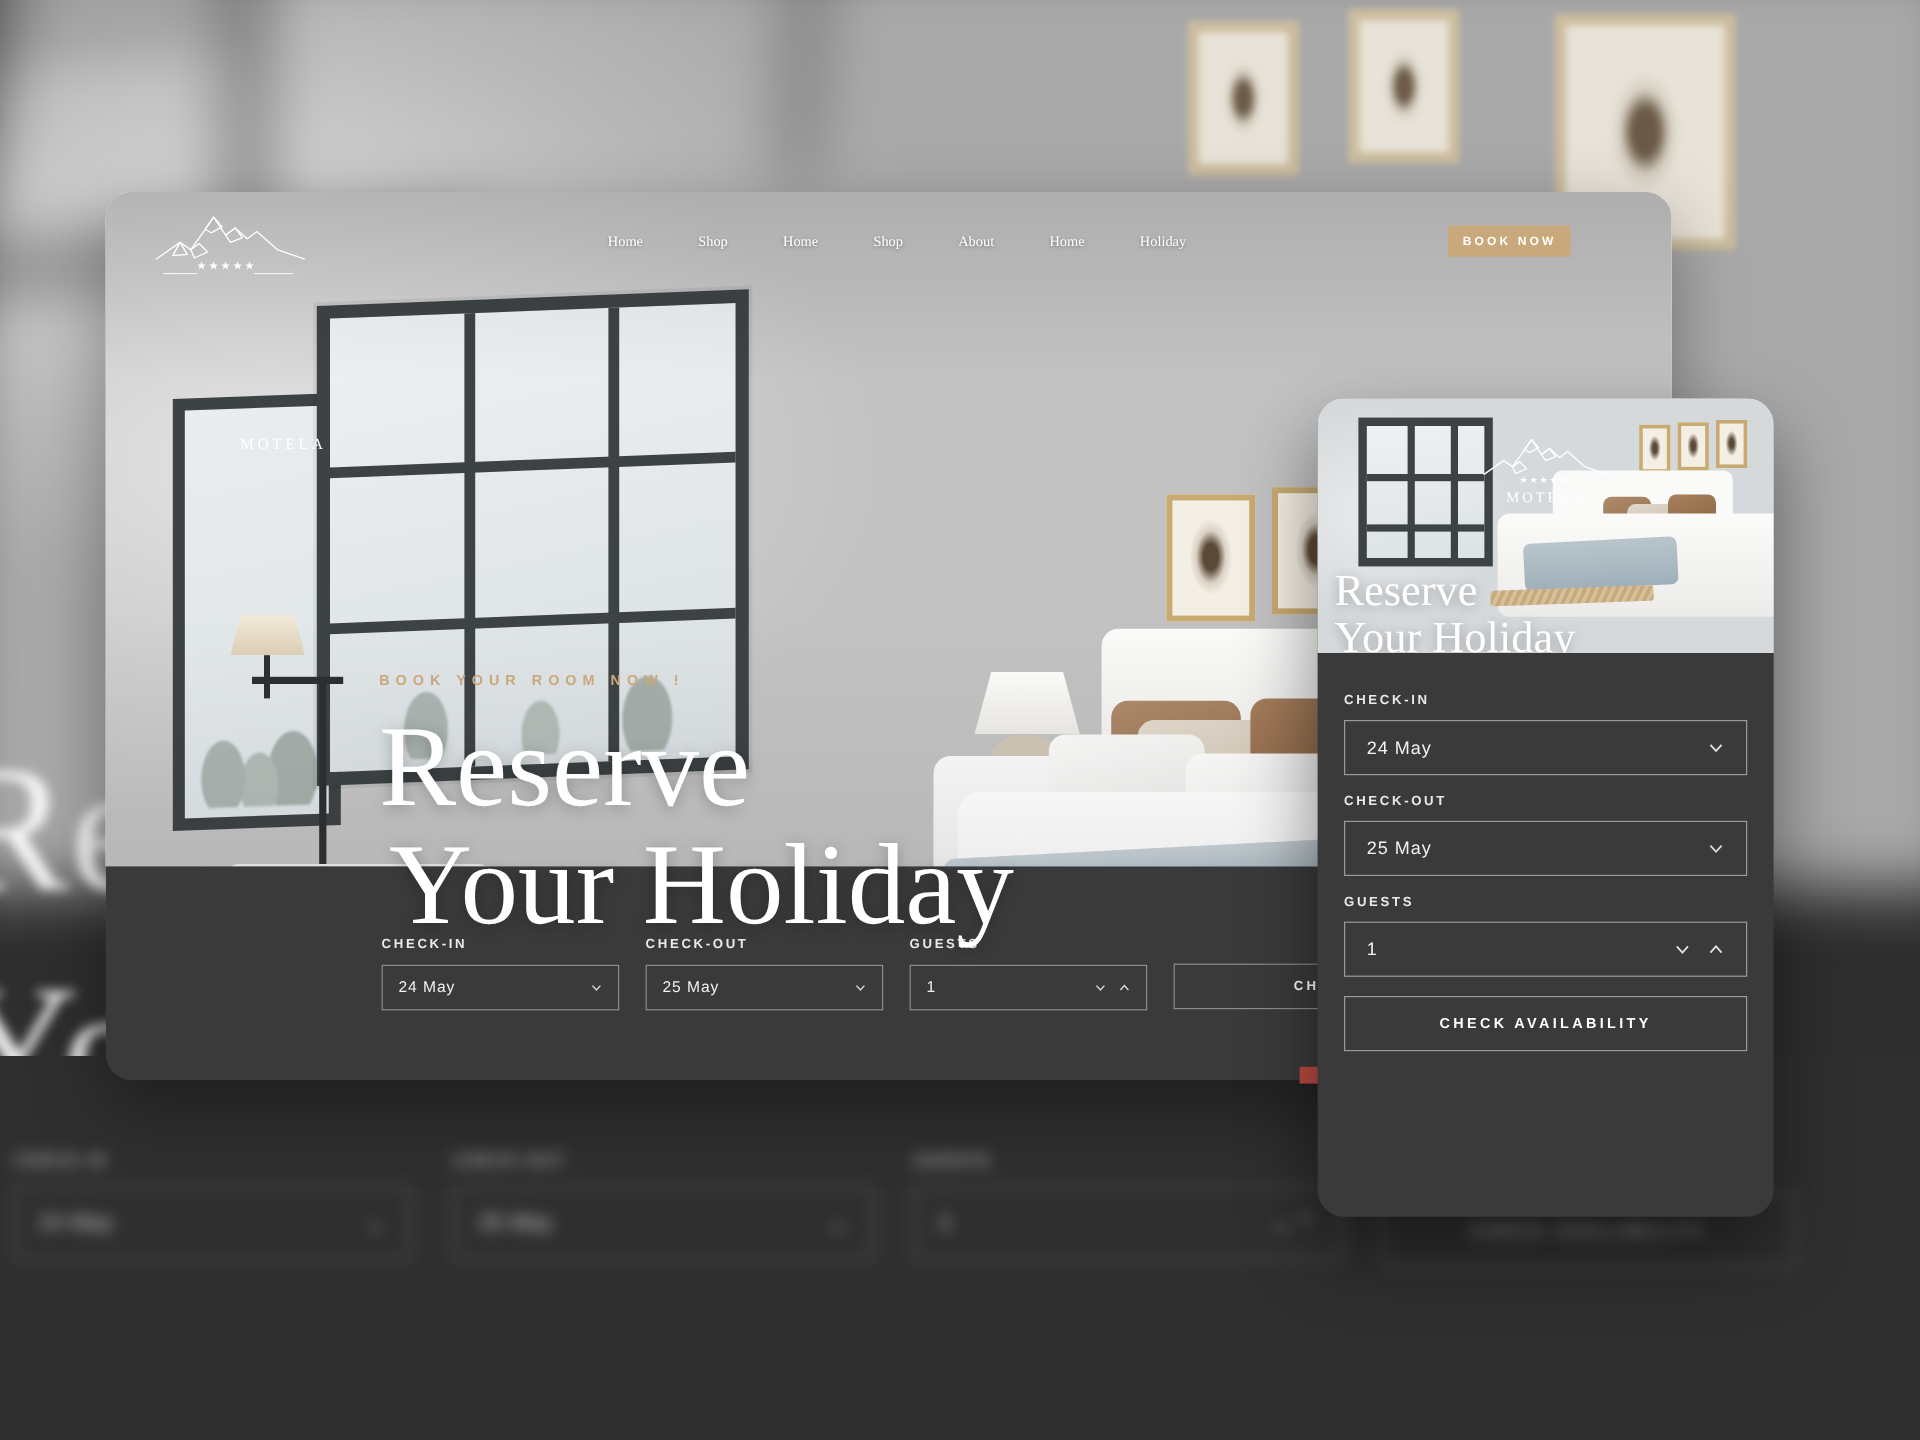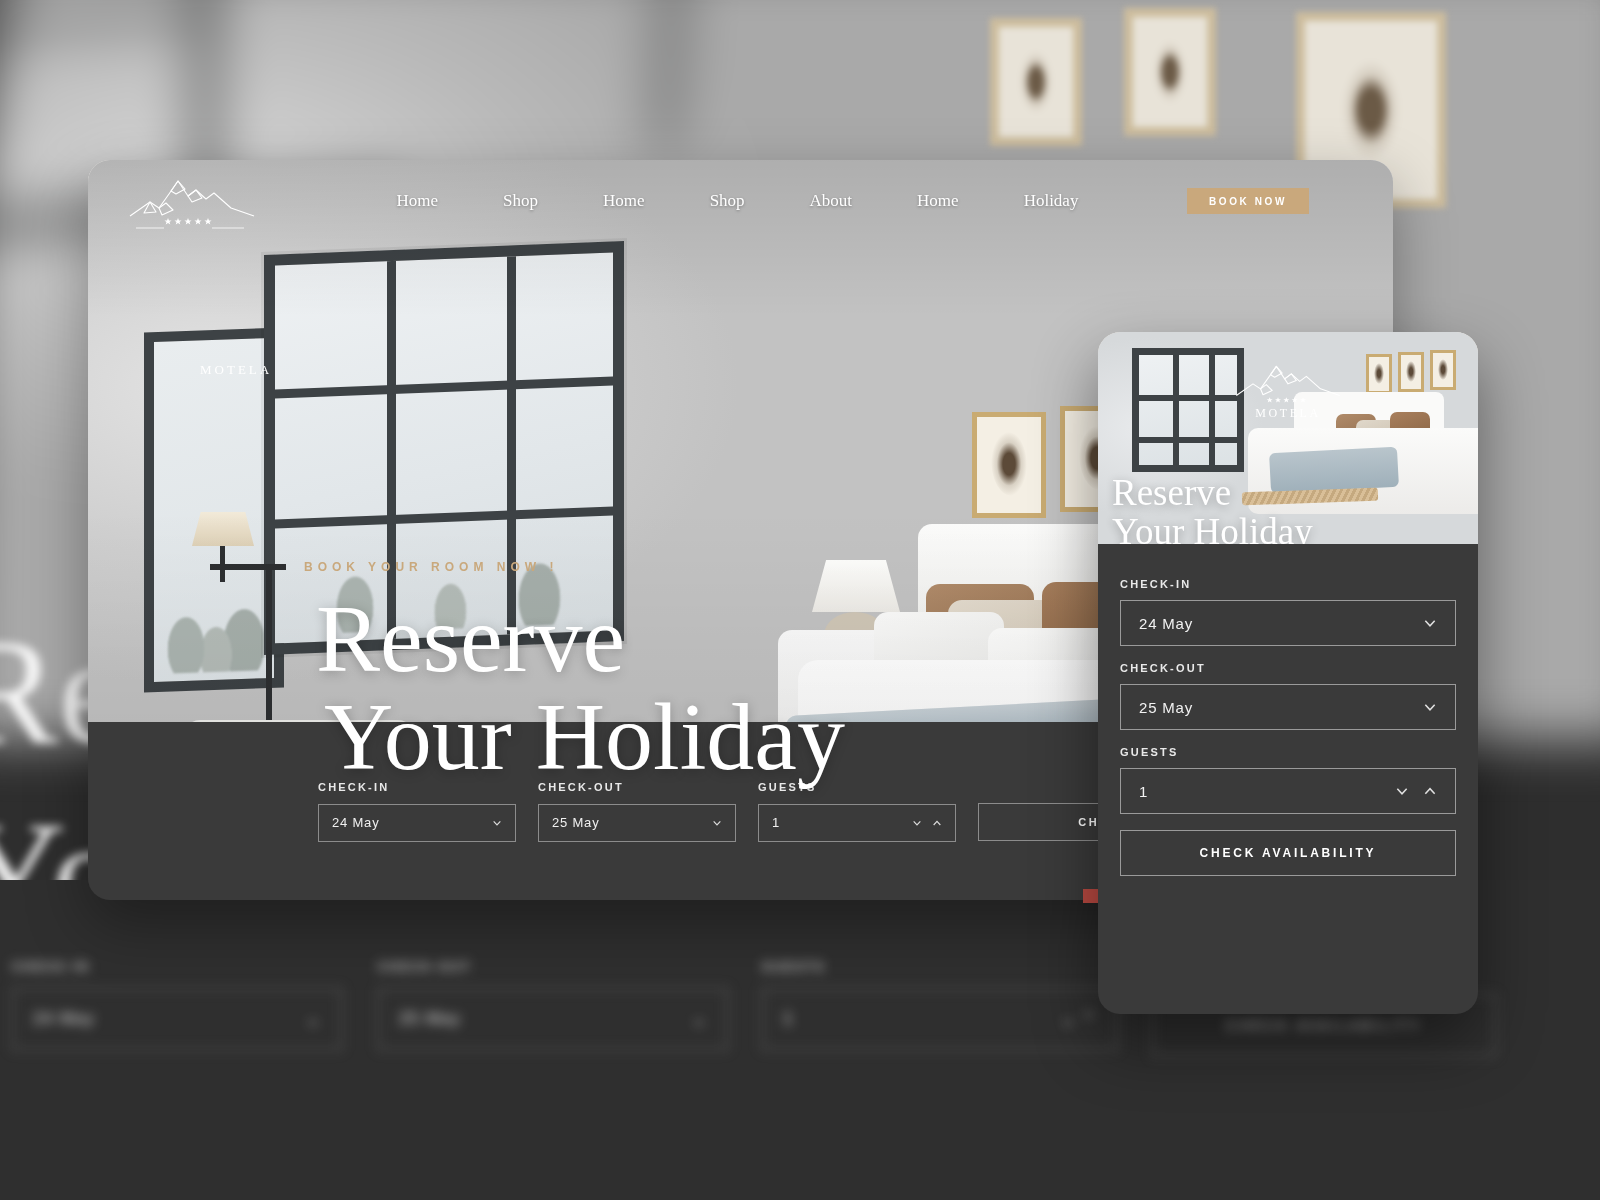--- a/index.html
+++ b/index.html
@@ -198,35 +198,35 @@
 
   
   .nav {
     position: absolute; left: 0; right: 0; top: 0; height: 82px;
     display: flex; align-items: center; padding: 0 24px 0 0;
     z-index: 6;
   }
   .logo { width: 200px; display: flex; justify-content: center; padding-left: 8px; }
   .logo svg { display: block; }
   .nav-links {
-    flex: 1; display: flex; justify-content: center; gap: 65px;
-    font-family: "Liberation Serif", serif; font-size: 17px; color: #ffffff;
+    flex: 1; display: flex; justify-content: center; gap: 46px;
+    font-family: "Liberation Serif", serif; font-size: 12px; color: #ffffff;
     text-shadow: 0 1px 3px rgba(0,0,0,.35);
   }
   .nav-links span { cursor: pointer; }
   .book-now {
-    width: 122px; height: 26px; background: #c9a87c; color: #fff;
+    width: 102px; height: 26px; background: #c9a87c; color: #fff;
     font-size: 10px; font-weight: 700; letter-spacing: 2.6px;
     display: flex; align-items: center; justify-content: center;
     margin-right: 60px; cursor: pointer;
   }
 
   
   .hero-eyebrow {
-    position: absolute; left: 216px; top: 400px; z-index: 5;
+    position: absolute; left: 228px; top: 400px; z-index: 5;
     font-size: 12px; letter-spacing: 5px; font-weight: 700; color: #c9a87c;
   }
   .hero-title {
     position: absolute; left: 228px; top: 430px; z-index: 5;
     font-family: "Liberation Serif", serif;
     font-size: 96px; line-height: 1.02; color: #ffffff;
     text-shadow: 0 2px 12px rgba(0,0,0,.25);
   }
   .hero-title .l2 { padding-left: 8px; }
 

